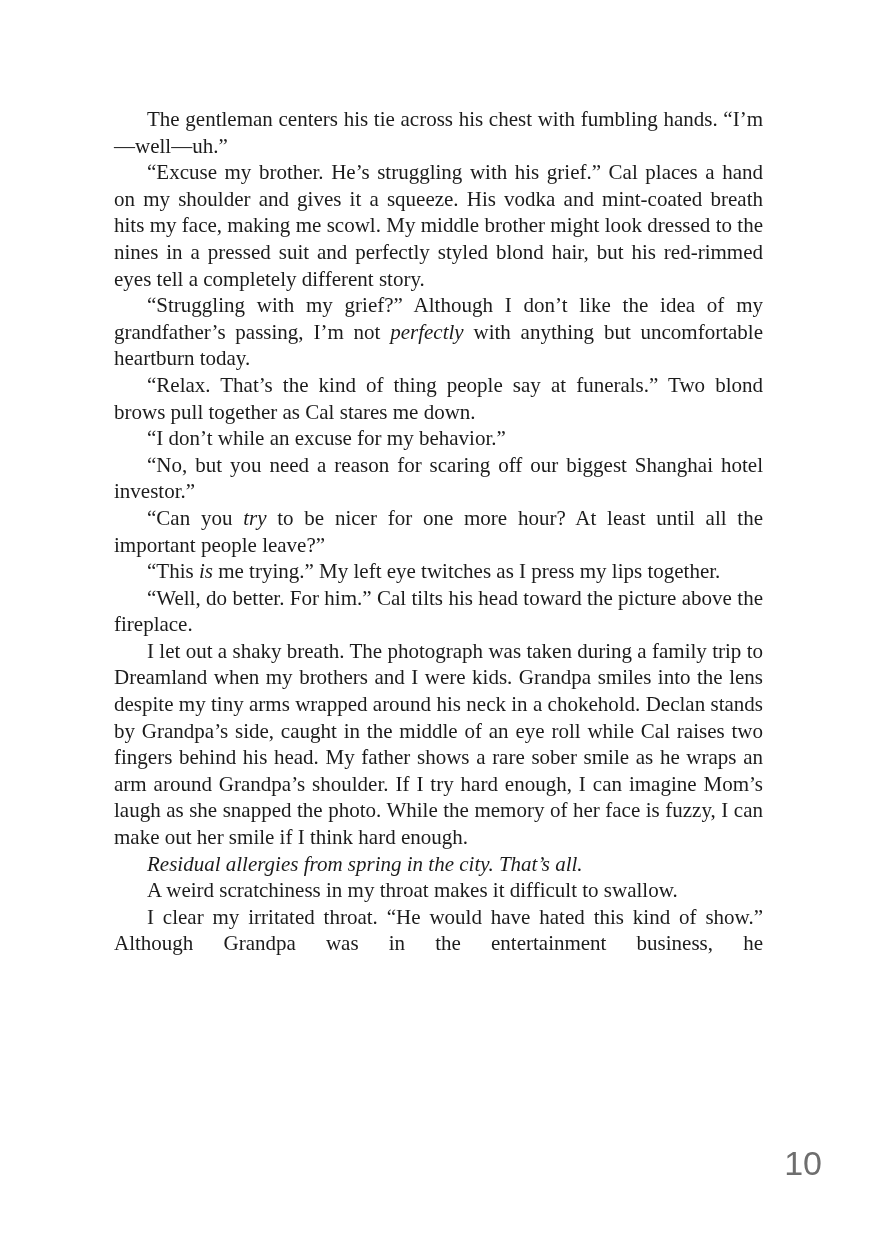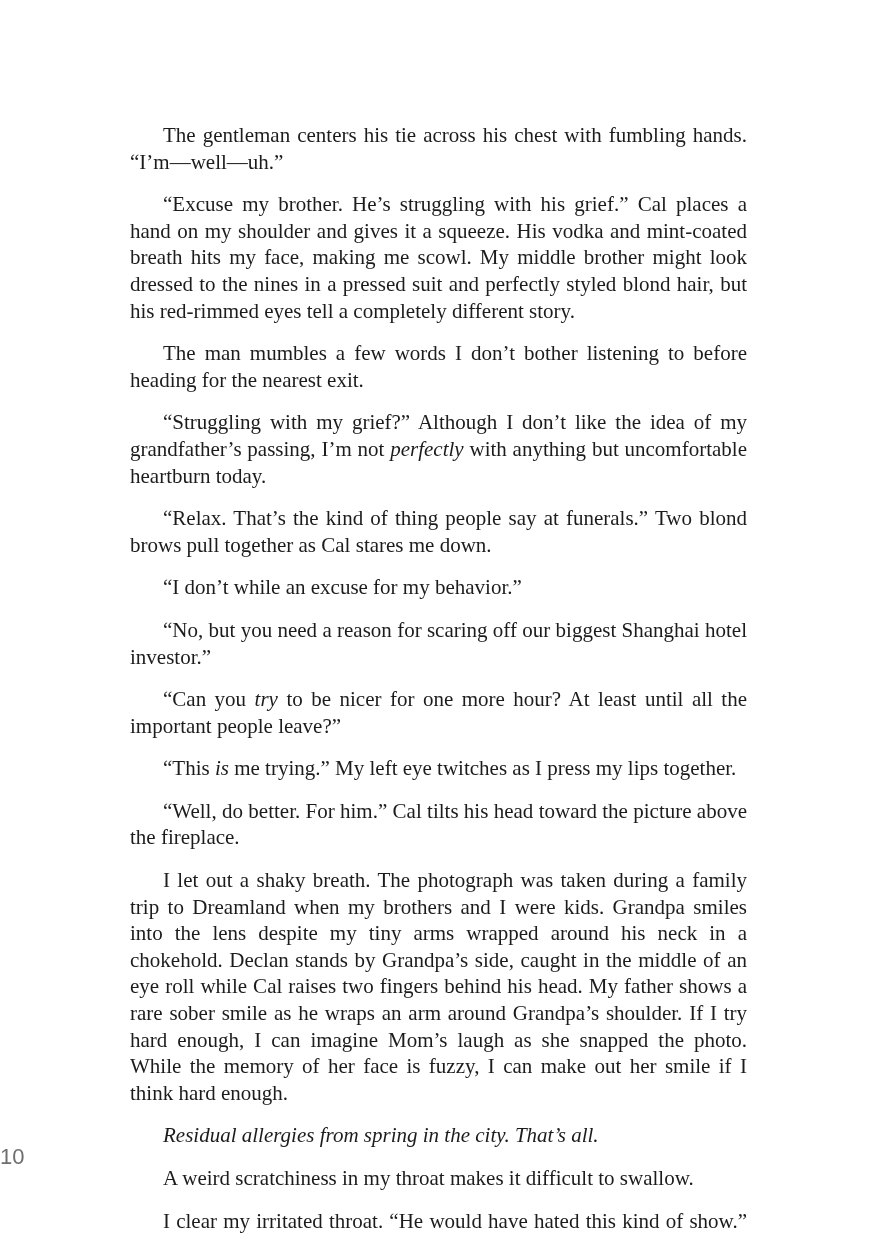--- a/index.html
+++ b/index.html
@@ -19,49 +19,48 @@
     left: 114px;
     top: 106px;
     width: 649px;
     font-family: "Liberation Serif", "DejaVu Serif", serif;
     font-size: 21px;
     line-height: 26.6px;
     color: var(--text-color, #1c1c1c);
     text-align: justify;
   }
   .text-block p.para {
-    margin: 16px;
+    margin: 0;
     padding: 0;
     text-indent: 33px;
   }
   .text-block p.para.justify-last {
     text-align-last: justify;
   }
   .text-block em {
     font-style: italic;
   }
   .page-number {
     position: absolute;
     left: 0;
     top: 1144px;
     width: 822px;
-    text-align: left;
+    text-align: right;
     font-family: "Liberation Sans", "DejaVu Sans", sans-serif;
-    font-size: 22px;
+    font-size: 34px;
     color: var(--page-number-color, #6e6e6e);
   }
 </style>
 </head>
 <body>
 
 <div class="page">
   <div class="text-block" id="text-block">
       <p class="para"><span>The gentleman centers his tie across his chest with fumbling hands. “I’m—well—uh.”</span></p>
       <p class="para"><span>“Excuse my brother. He’s struggling with his grief.” Cal places a hand on my shoulder and gives it a squeeze. His vodka and mint-coated breath hits my face, making me scowl. My middle brother might look dressed to the nines in a pressed suit and perfectly styled blond hair, but his red-rimmed eyes tell a completely different story.</span></p>
-      <p class="para"><span>The man mumbles a few words I don’t bother listening to before heading for the nearest exit.</span></p>
       <p class="para"><span>“Struggling with my grief?” Although I don’t like the idea of my grandfather’s passing, I’m not </span><em>perfectly</em><span> with anything but uncomfortable heartburn today.</span></p>
       <p class="para"><span>“Relax. That’s the kind of thing people say at funerals.” Two blond brows pull together as Cal stares me down.</span></p>
       <p class="para"><span>“I don’t while an excuse for my behavior.”</span></p>
       <p class="para"><span>“No, but you need a reason for scaring off our biggest Shanghai hotel investor.”</span></p>
       <p class="para"><span>“Can you </span><em>try</em><span> to be nicer for one more hour? At least until all the important people leave?”</span></p>
       <p class="para"><span>“This </span><em>is</em><span> me trying.” My left eye twitches as I press my lips together.</span></p>
       <p class="para"><span>“Well, do better. For him.” Cal tilts his head toward the picture above the fireplace.</span></p>
       <p class="para"><span>I let out a shaky breath. The photograph was taken during a family trip to Dreamland when my brothers and I were kids. Grandpa smiles into the lens despite my tiny arms wrapped around his neck in a chokehold. Declan stands by Grandpa’s side, caught in the middle of an eye roll while Cal raises two fingers behind his head. My father shows a rare sober smile as he wraps an arm around Grandpa’s shoulder. If I try hard enough, I can imagine Mom’s laugh as she snapped the photo. While the memory of her face is fuzzy, I can make out her smile if I think hard enough.</span></p>
       <p class="para"><em>Residual allergies from spring in the city. That’s all.</em></p>
       <p class="para"><span>A weird scratchiness in my throat makes it difficult to swallow.</span></p>

